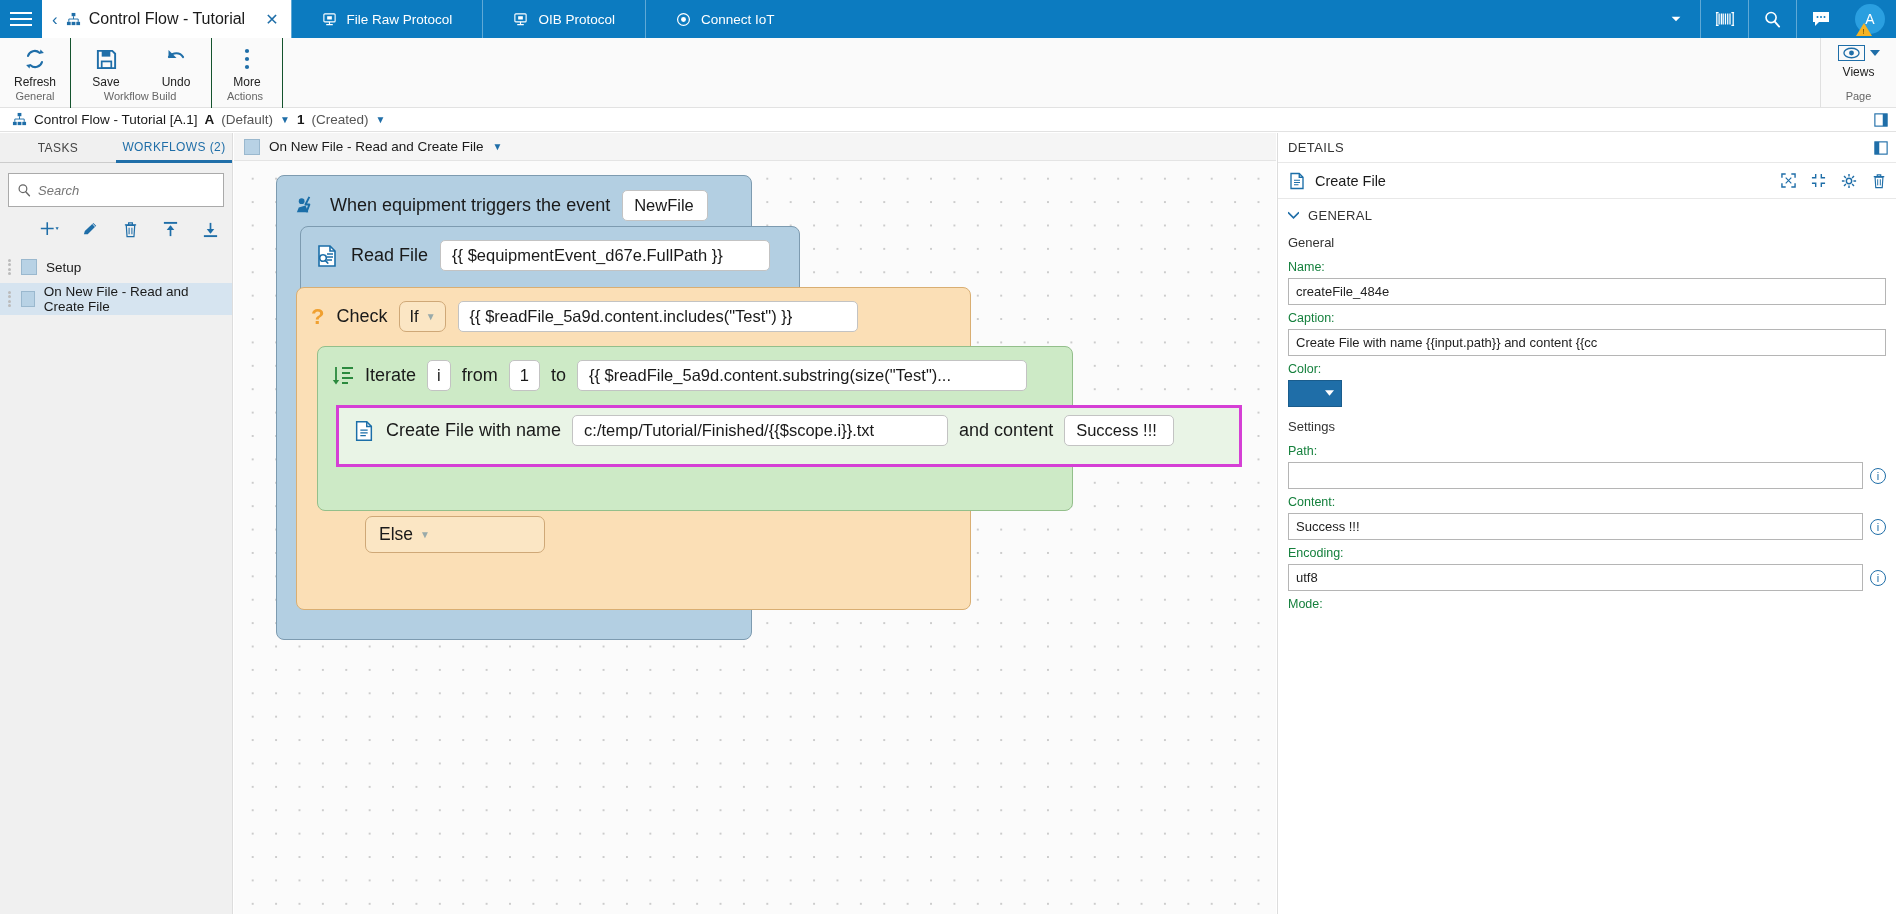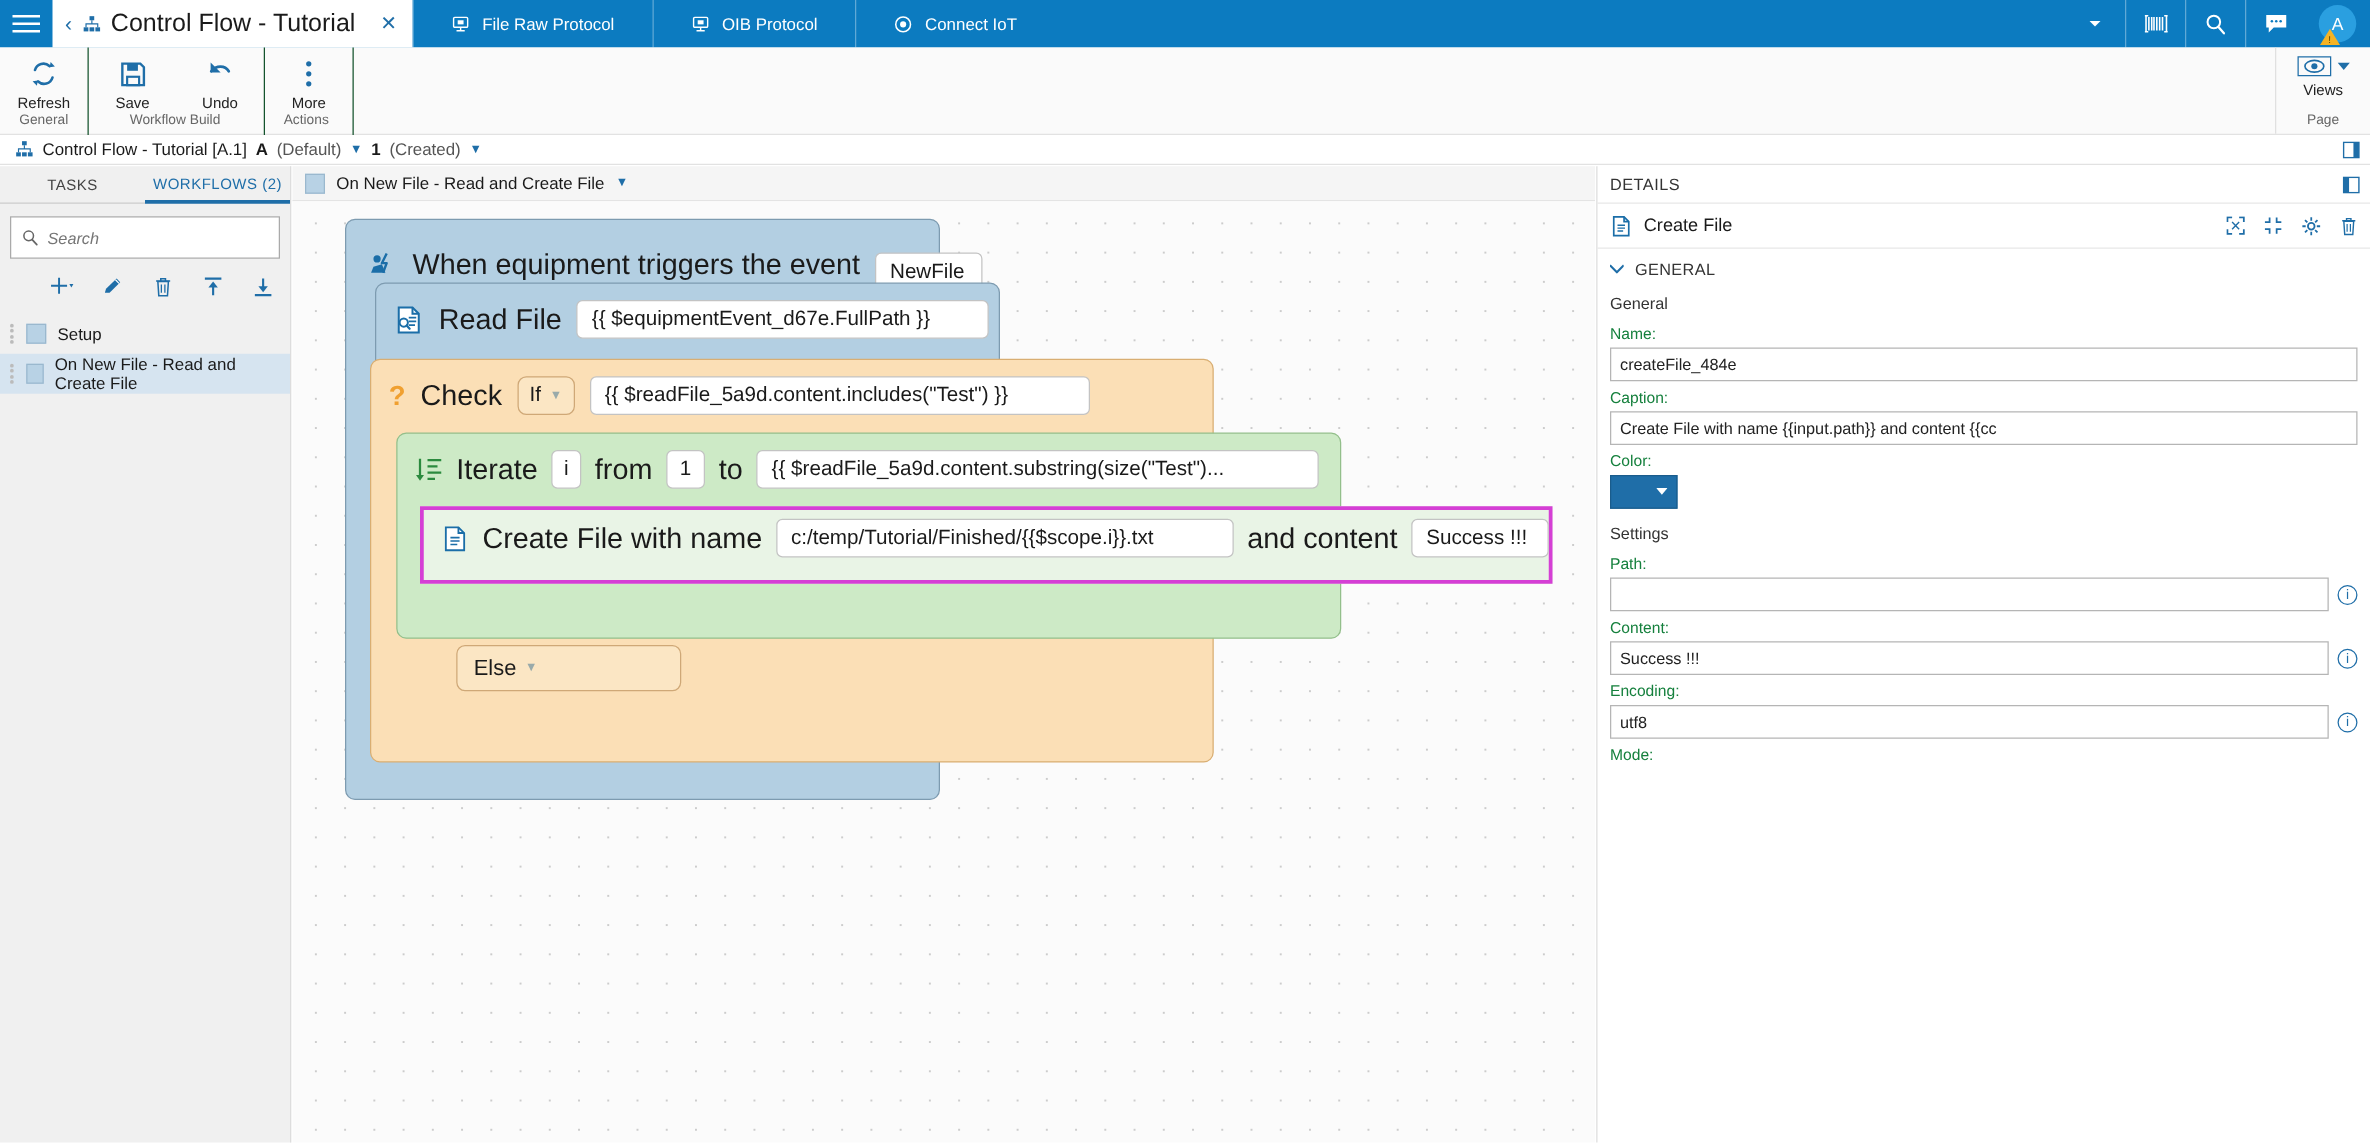--- a/index.html
+++ b/index.html
@@ -21,21 +21,21 @@
   }
   .hamburger .bars { width:22px; }
   .hamburger .bars span {
     display:block; height:2px; background:#fff; margin:4px 0; border-radius:0;
   }
   .tab-active {
     background:#fff; display:flex; align-items:center; gap:8px;
     padding:0 12px 0 10px; min-width:195px; color:#1a1a1a;
   }
   .tab-active .chev { color:#1f6ea8; font-size:17px; line-height:1; }
-  .tab-active .ttl { font-size:20px; white-space:nowrap; }
+  .tab-active .ttl { font-size:16px; white-space:nowrap; }
   .tab-active .x { color:#1f6ea8; font-size:16px; margin-left:auto; padding-left:12px; cursor:pointer;}
   .tab {
     display:flex; align-items:center; gap:10px; color:#fff; font-size:13.5px;
     padding:0 30px; border-left:1px solid rgba(255,255,255,.35);
     white-space:nowrap; cursor:pointer;
   }
   .tab:first-of-type { border-left:none; }
   .topbar-right { margin-left:auto; display:flex; align-items:stretch; }
   .tbtn {
     width:48px; display:flex; align-items:center; justify-content:center;
@@ -141,21 +141,21 @@
   
   .canvas {
     position:absolute; left:234px; top:161px; width:1042px; height:753px;
     background:#fbfbfb;
     background-image: radial-gradient(#ccc 1px, transparent 1.2px);
     background-size: 23.4px 23.4px;
     background-position: 7px 6px;
     overflow:hidden;
   }
   .blk { position:absolute; }
-  .blk-label { font-size:23px; white-space:nowrap; }
+  .blk-label { font-size:18px; white-space:nowrap; }
   .field {
     background:#fff; border:1px solid #c3c3c3; border-radius:5px;
     font-size:16.5px; padding:5px 11px; white-space:nowrap; overflow:hidden;
     display:flex; align-items:center;
   }
   .pill {
     background:#fff; border:1px solid #c3c3c3; border-radius:7px;
     font-size:16.5px; padding:5px 9px; display:flex; align-items:center; gap:7px;
     white-space:nowrap;
   }
@@ -507,21 +507,21 @@
   <div class="blk trigger">
     <div class="trigger-hdr">
       <span>
         <svg width="25" height="25" viewBox="0 0 26 26">
             <path d="M4 20h12l-3-7-7 2z" fill="#1b6ea8"></path>
             <circle cx="9" cy="8.5" r="3" fill="#1b6ea8"></circle>
             <path d="M17 4l-4 8h4l-3 8" stroke="#1b6ea8" stroke-width="2" fill="none" stroke-linejoin="round"></path>
           </svg>
       </span>
       <span class="blk-label">When equipment triggers the event</span>
-      <span class="field" style="min-width:86px;margin-top:12px;">NewFile</span>
+      <span class="field" style="min-width:86px;">NewFile</span>
     </div>
   </div>
 
   <div class="blk readfile">
     <div class="rf-hdr">
       <span>
         <svg width="24" height="24" viewBox="0 0 24 24">
             <path d="M4 2h11l5 5v15H4z" fill="#fff" stroke="#1b6ea8" stroke-width="1.6"></path>
             <path d="M15 2v5h5" fill="none" stroke="#1b6ea8" stroke-width="1.6"></path>
             <path d="M12 10h6M12 13h6M12 16h5" stroke="#1b6ea8" stroke-width="1.4"></path>

